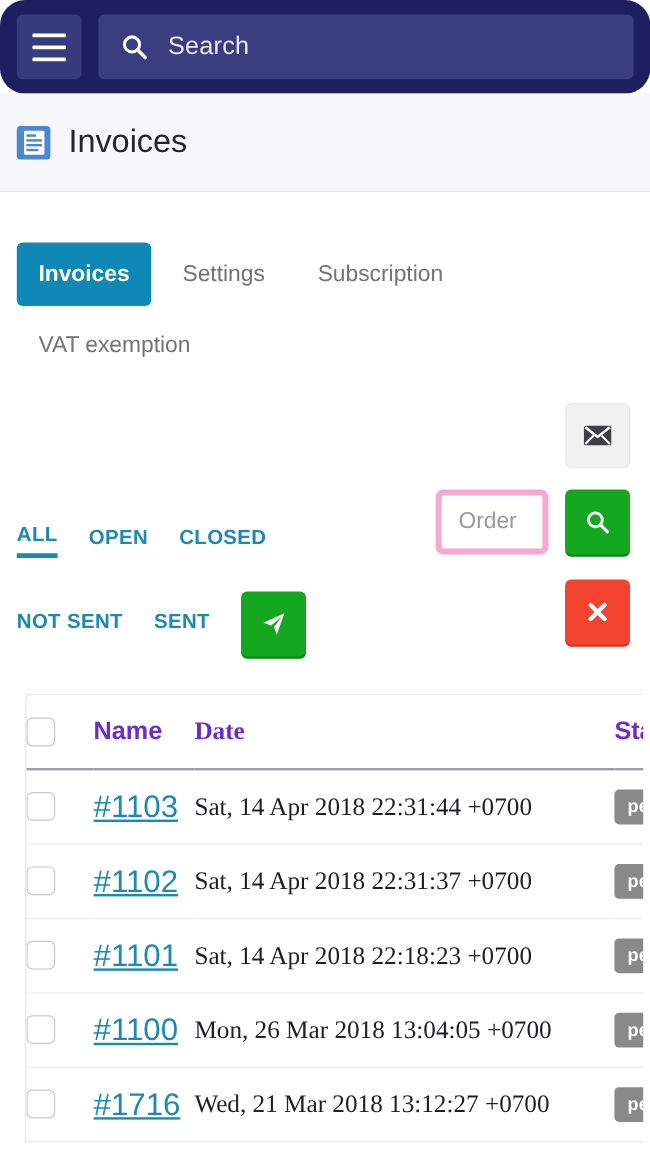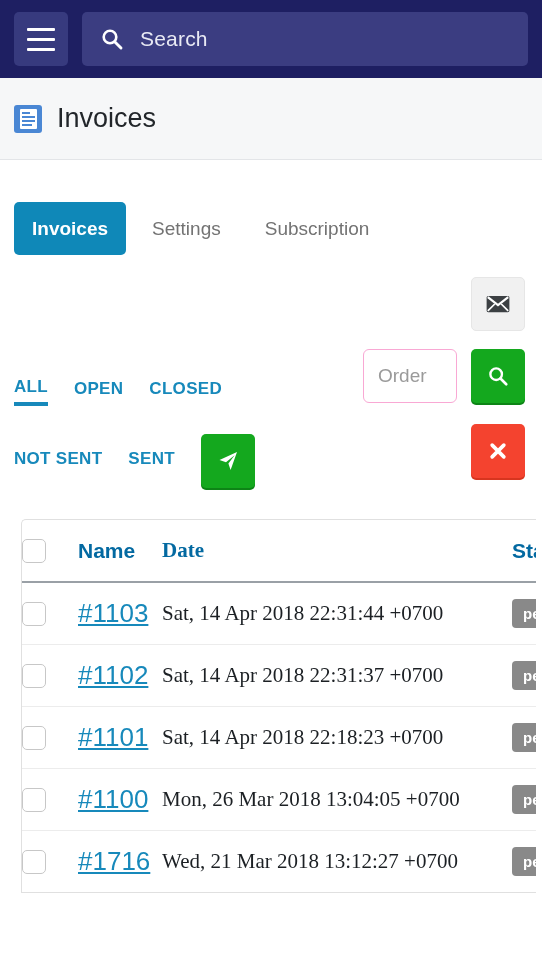--- a/index.html
+++ b/index.html
@@ -14,20 +14,21 @@
   }
 
   
   .navbar {
     height: 78px;
     background: #1e1f62;
     display: flex;
     align-items: center;
     padding: 0 14px;
     gap: 14px;
+    border-radius: 21px;
   }
   .burger-btn {
     width: 54px;
     height: 54px;
     background: #373a7e;
     border: none;
     border-radius: 5px;
     display: flex;
     flex-direction: column;
     align-items: center;
@@ -200,21 +201,21 @@
     position: absolute;
     top: 18px;
     right: 3px;
     display: flex;
     align-items: flex-start;
     gap: 14px;
   }
   .order-input {
     width: 94px;
     height: 54px;
-    border: 1px solid #f9a8d4;
+    border: 5px solid #f9a8d4;
     border-radius: 6px;
     background: #ffffff;
     font-size: 19px;
     color: #999999;
     font-family: "Liberation Sans", sans-serif;
     padding: 0 14px;
     outline: none;
   }
   .order-input::placeholder { color: #9a9a9a; }
   .green-search-btn,
@@ -251,21 +252,21 @@
   table.inv th,
   table.inv td {
     text-align: left;
     vertical-align: middle;
     padding: 0;
   }
   table.inv thead th {
     height: 62px;
     font-size: 21px;
     font-weight: 700;
-    color: #0369a1;
+    color: #6d28d9;
     border-bottom: 2px solid #9aa0a6;
   }
   table.inv tbody td {
     height: 62px;
     font-size: 21px;
     color: #1c2024;
     border-top: 1px solid #ececec;
   }
   table.inv tbody tr:first-child td { border-top: none; }
 
@@ -337,20 +338,21 @@
   </span>
   <span class="page-title">Invoices</span>
 </div>
 
 <div class="content">
 
   <div class="tabs-row">
     <a class="tab active">Invoices</a>
     <a class="tab">Settings</a>
     <a class="tab">Subscription</a>
+    <a class="tab">VAT exemption</a>
   </div>
 
   <div class="mail-row">
     <button class="mail-btn">
       <svg width="26" height="26" viewBox="0 0 24 24">
         <rect x="1.5" y="4.5" width="21" height="15" rx="1.5" fill="#3c4043"></rect>
         <path d="M2.6 5.6 L12 13 L21.4 5.6" fill="none" stroke="#ffffff" stroke-width="2"></path>
         <path d="M2.6 18.4 L9 12 M21.4 18.4 L15 12" fill="none" stroke="#ffffff" stroke-width="1.6"></path>
       </svg>
     </button>

